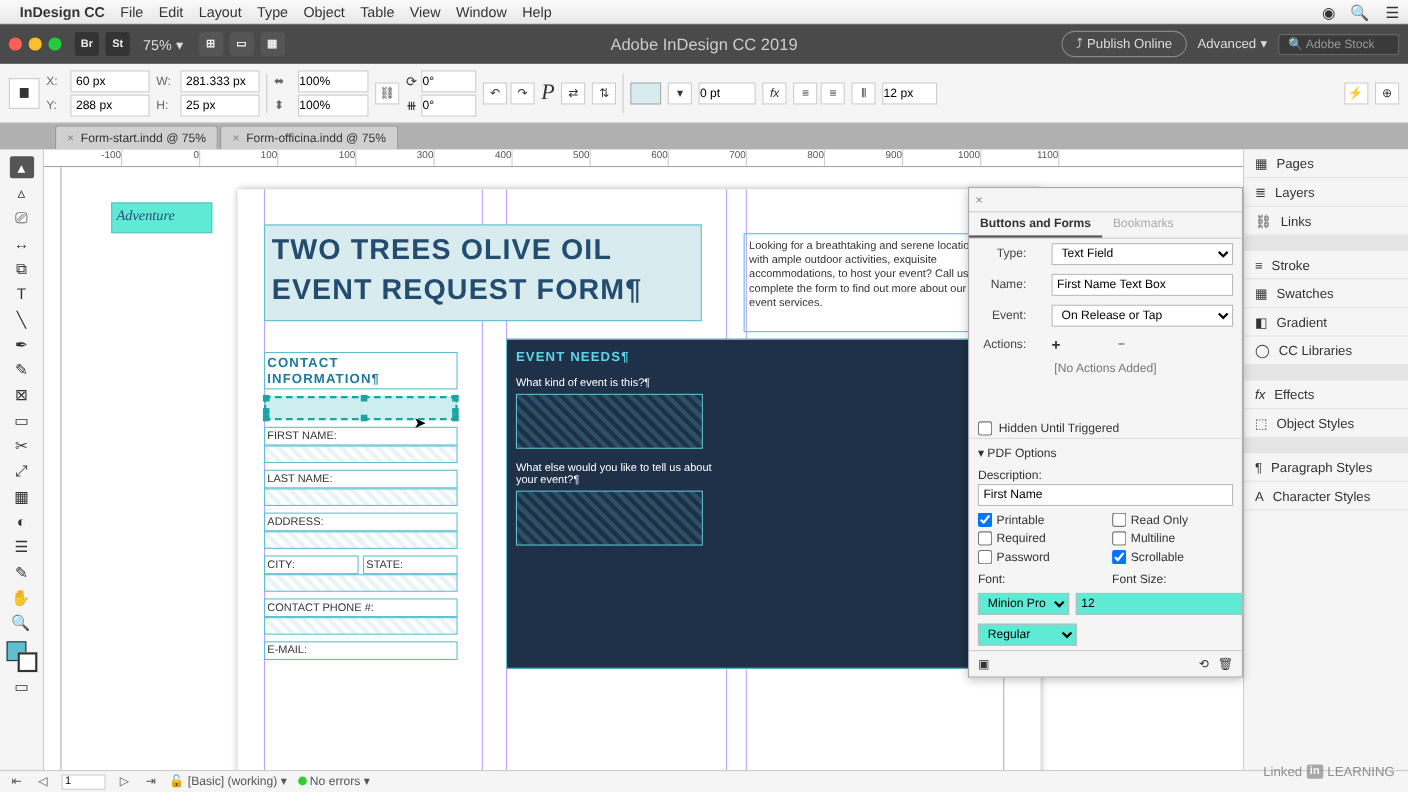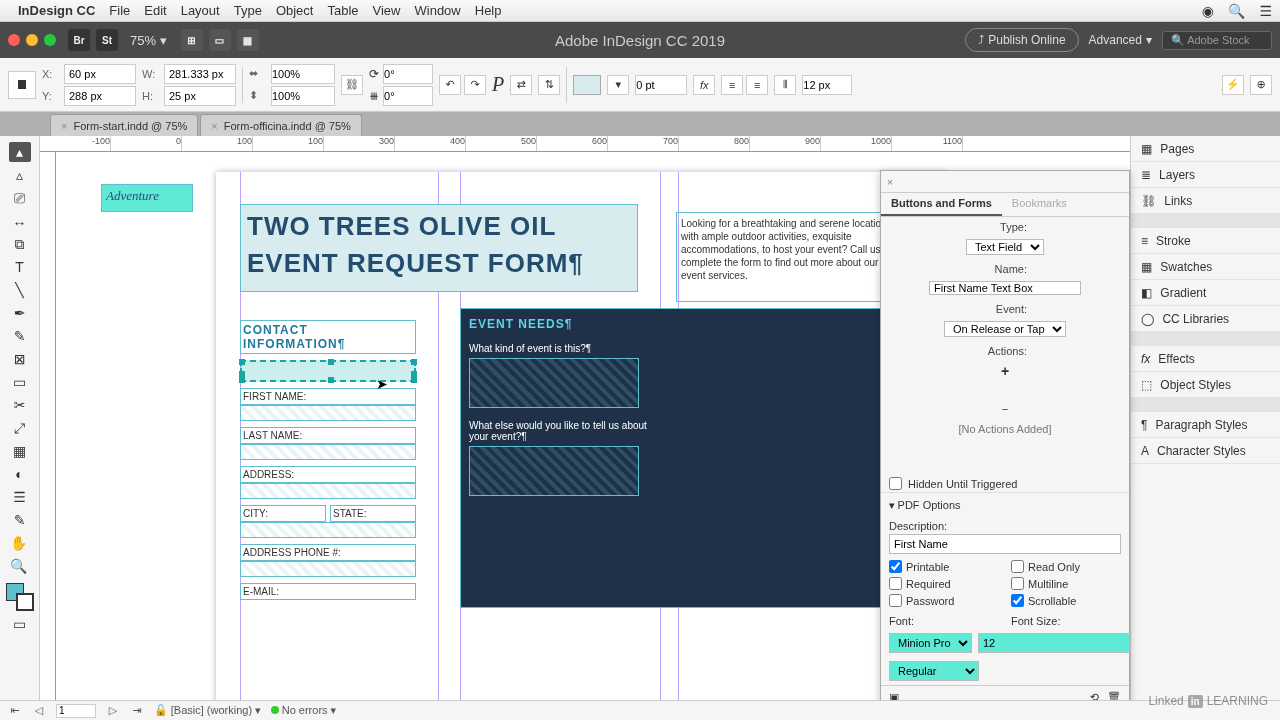--- a/index.html
+++ b/index.html
@@ -82,21 +82,21 @@
 .rightdock .spacer { height:14px; background:#e4e4e4; }
 
 
 .bfpanel { position:absolute; top:170px; right:150px; width:250px; background:#f5f5f5; border:1px solid #aaa; box-shadow:0 2px 8px rgba(0,0,0,0.25); font-size:11px; }
 .bfpanel .phead { height:22px; display:flex; align-items:center; border-bottom:1px solid #ccc; }
 .bfpanel .phead .close { width:18px; text-align:center; color:#888; }
 .bfpanel .ptabs { display:flex; height:24px; border-bottom:1px solid #ccc; }
 .bfpanel .ptabs .ptab { padding:4px 10px; font-size:11px; }
 .bfpanel .ptabs .ptab.act { border-bottom:2px solid #555; font-weight:600; }
 .bfpanel .ptabs .ptab.off { color:#aaa; }
-.bfpanel .prow { display:flex; align-items:center; padding:4px 8px; gap:6px;flex-direction:column; }
+.bfpanel .prow { display:flex; align-items:center; padding:4px 8px; gap:23px; }
 .bfpanel .plabel { width:44px; text-align:right; color:#444; }
 .bfpanel .pinput { flex:1; height:20px; border:1px solid #bbb; background:#fff; padding:0 4px; font-size:11px; }
 .bfpanel .section { padding:6px 8px; border-top:1px solid #ddd; }
 .bfpanel .noact { text-align:center; color:#777; padding:4px; }
 .bfpanel .chkrow { display:flex; align-items:center; gap:6px; padding:2px 8px; }
 .bfpanel .chkrow input { margin:0; }
 .bfpanel .dcol { display:flex; gap:12px; padding:2px 8px; }
 .bfpanel .dcol .half { flex:1; display:flex; align-items:center; gap:4px; }
 .bfpanel .fontrow { display:flex; gap:6px; padding:4px 8px; align-items:center; }
 .bfpanel .fsel { flex:1; height:20px; border:1px solid #bbb; background:#5eead4; padding:0 4px; font-size:11px; }
@@ -332,21 +332,21 @@
       <div class="fin"></div>
       <div style="display:flex;gap:4px;">
         <div style="flex:1">
             <div class="fld">CITY:</div>
           </div>
         <div style="flex:1">
             <div class="fld">STATE:</div>
           </div>
       </div>
       <div class="fin"></div>
-      <div class="fld">ADDRESS PHONE #:</div>
+      <div class="fld">CONTACT PHONE #:</div>
       <div class="fin"></div>
       <div class="fld">E-MAIL:</div>
     </div>
 
     <div class="eventbox">
       <div class="hdr">EVENT NEEDS¶</div>
       <div class="q">What kind of event is this?¶</div>
       <div class="ta"></div>
       <div class="q" style="width:180px">What else would you like to tell us about your event?¶</div>
       <div class="ta"></div>

